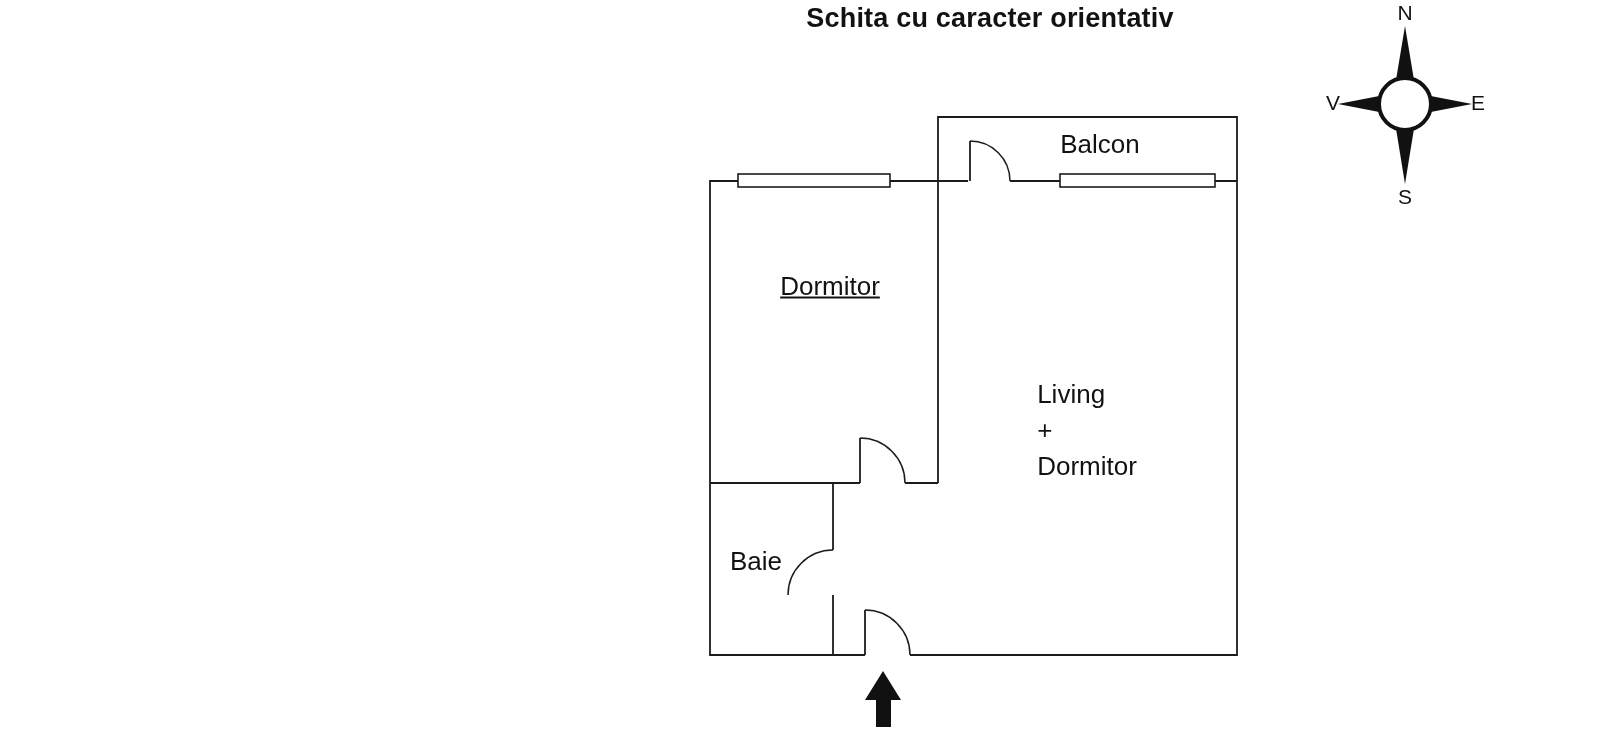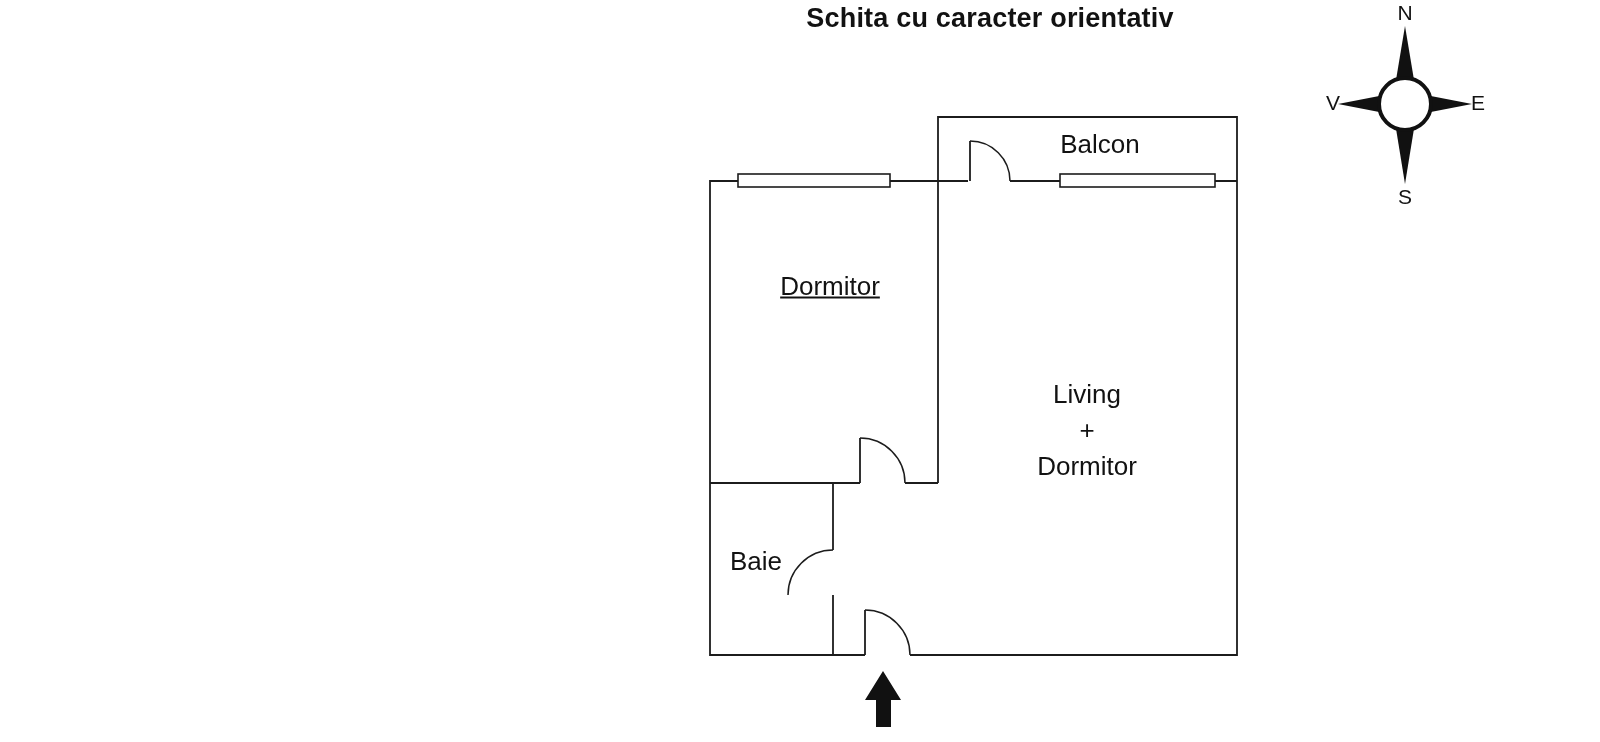--- a/index.html
+++ b/index.html
@@ -25,21 +25,21 @@
     font-size:27px;
     font-weight:600;
     letter-spacing:0.2px;
   }
   .room{font-size:26px;font-weight:500;}
   .room-balcon{left:1100px;top:144px;}
   .room-dormitor{left:830px;top:286px;text-decoration:underline;}
   .room-baie{left:756px;top:561px;}
   .room-living{
     left:1087px;top:430px;
-    text-align:center;
+    text-align:left;
     line-height:36px;
   }
   .compass-letter{font-size:21px;font-weight:500;}
   .compass-n{left:1405px;top:13px;}
   .compass-s{left:1405px;top:197px;}
   .compass-e{left:1478px;top:103px;}
   .compass-v{left:1333px;top:103px;}
 </style>
 </head>
 <body>

